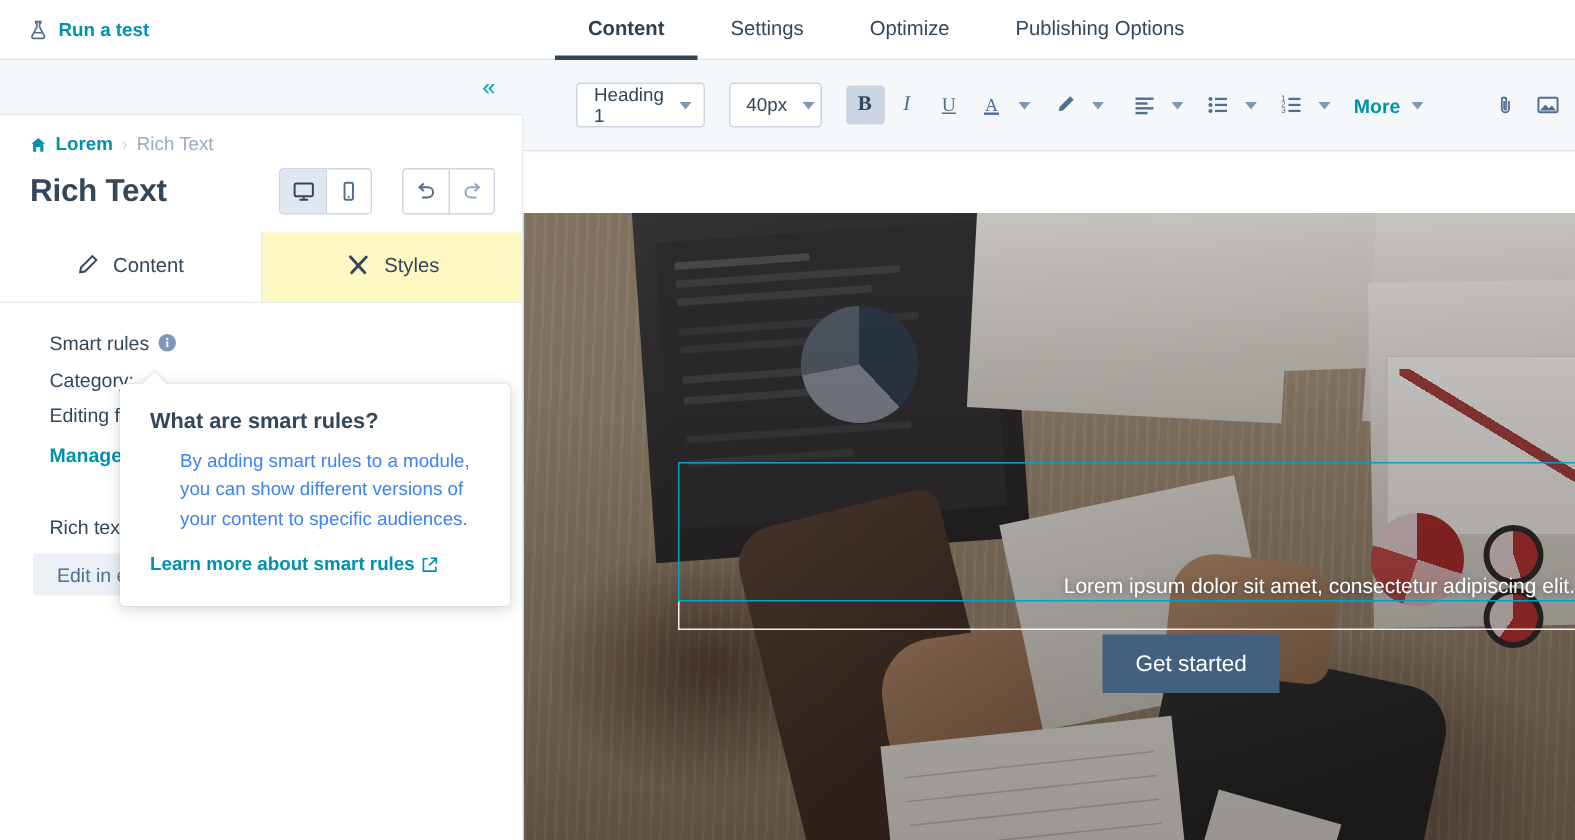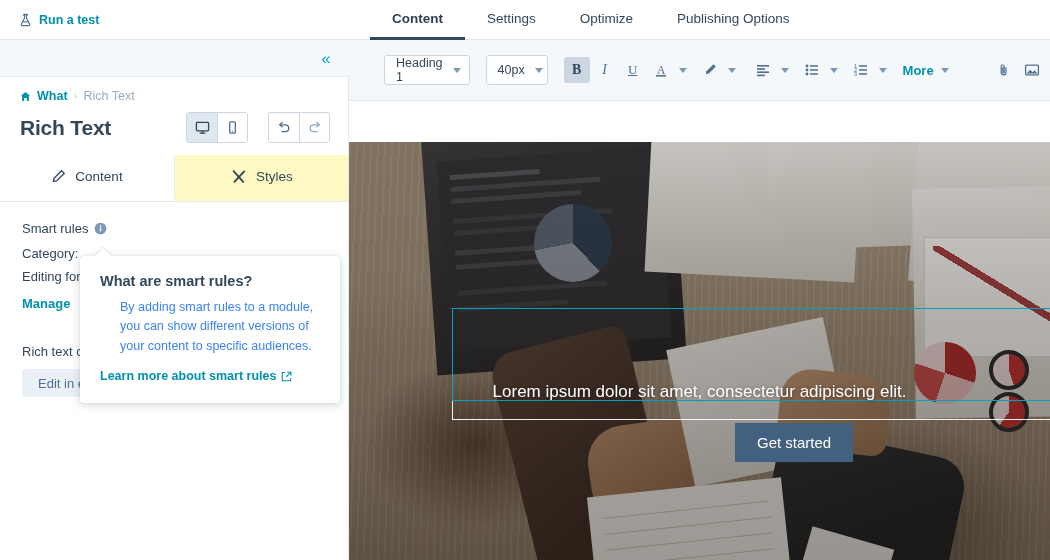--- a/index.html
+++ b/index.html
@@ -87,21 +87,21 @@
     flex: 1; display: flex; align-items: center; justify-content: center;
     gap: 9px; font-size: 13.5px; color: #33475b; cursor: pointer;
     border-bottom: 3px solid transparent;
   }
   .sidetab.active { border-bottom-color: #fff; background: #fff; }
   .sidetab.hovered { background: #fef9c3; border-left: 1px solid #e5e9f0; }
   .sidetab svg { display: block; }
 
   
   .panelbody { position: absolute; left: 0; top: 126px; width: 349px; bottom: 0; background:#fff;}
-  .pb-row { padding-left: 22px; font-size: 13px; color: #33475b; }
+  .pb-row { padding-left: 22px; font-size: 13px; color: #33475b; margin-left: 11px; }
   .smart-rules-lbl { display: flex; align-items: center; gap: 6px; padding-top: 18px; font-weight: normal;}
   .info-ic { width: 13px; height: 13px; display:block; }
   .pb-cat { padding-top: 10px; }
   .pb-edit { padding-top: 8px; }
   .manage-link { padding-top: 12px; color: #0091ae; font-weight: bold; cursor: pointer; font-size: 13px;}
   .rt-content-lbl { padding-top: 33px; font-size: 13px; color:#33475b; }
   .edit-expanded-btn {
     margin: 10px 0 0 22px; display: inline-flex; align-items: center;
     justify-content: center; height: 28px; padding: 0 16px;
     background: #eaf0f6; border: none; border-radius: 3px;
@@ -278,21 +278,21 @@
     border: 1.5px solid rgba(255,255,255,.92); border-top: none; z-index: 12;
   }
   .hero-h1 {
     position: absolute; left: 0; right: 0; top: 179px;
     text-align: center; color: #fff; font-size: 38px; font-weight: bold;
     font-family: "Liberation Serif", serif; letter-spacing: .3px;
     text-shadow: 0 1px 5px rgba(0,0,0,.35); z-index: 14;
   }
   .hero-sub {
     position: absolute; left: 0; right: 0; top: 240px;
-    text-align: center; color: #fff; font-size: 17px;
+    text-align: right; color: #fff; font-size: 14px;
     text-shadow: 0 1px 4px rgba(0,0,0,.4); z-index: 14;
   }
   .hero-cta {
     position: absolute; left: 386px; top: 281px; z-index: 14;
     background: #42607f; color: #fff; font-size: 15px; font-weight: normal;
     padding: 11px 22px; border: none; cursor: pointer;
     font-family: "Liberation Sans", sans-serif;
   }
 </style>
 </head>
@@ -328,21 +328,21 @@
     <div class="collapse-btn">«</div>
   </div>
 
   <div class="leftpanel">
     <div class="panel-bg-fill"></div>
 
     <div class="breadcrumb">
       <svg class="home-ic" viewBox="0 0 12 12">
         <path d="M6 1L1 5.3h1.3V11h2.2V7.6h3V11h2.2V5.3H11z" fill="#0091ae"></path>
       </svg>
-      <span class="bc-home">What</span>
+      <span class="bc-home">Lorem</span>
       <span class="bc-sep">›</span>
       <span class="bc-cur">Rich Text</span>
     </div>
 
     <div class="title-row">
       <div class="page-title">Rich Text</div>
       <div class="btn-group">
         <div class="seg">
           <div class="on">
             <svg width="15" height="15" viewBox="0 0 16 16">

